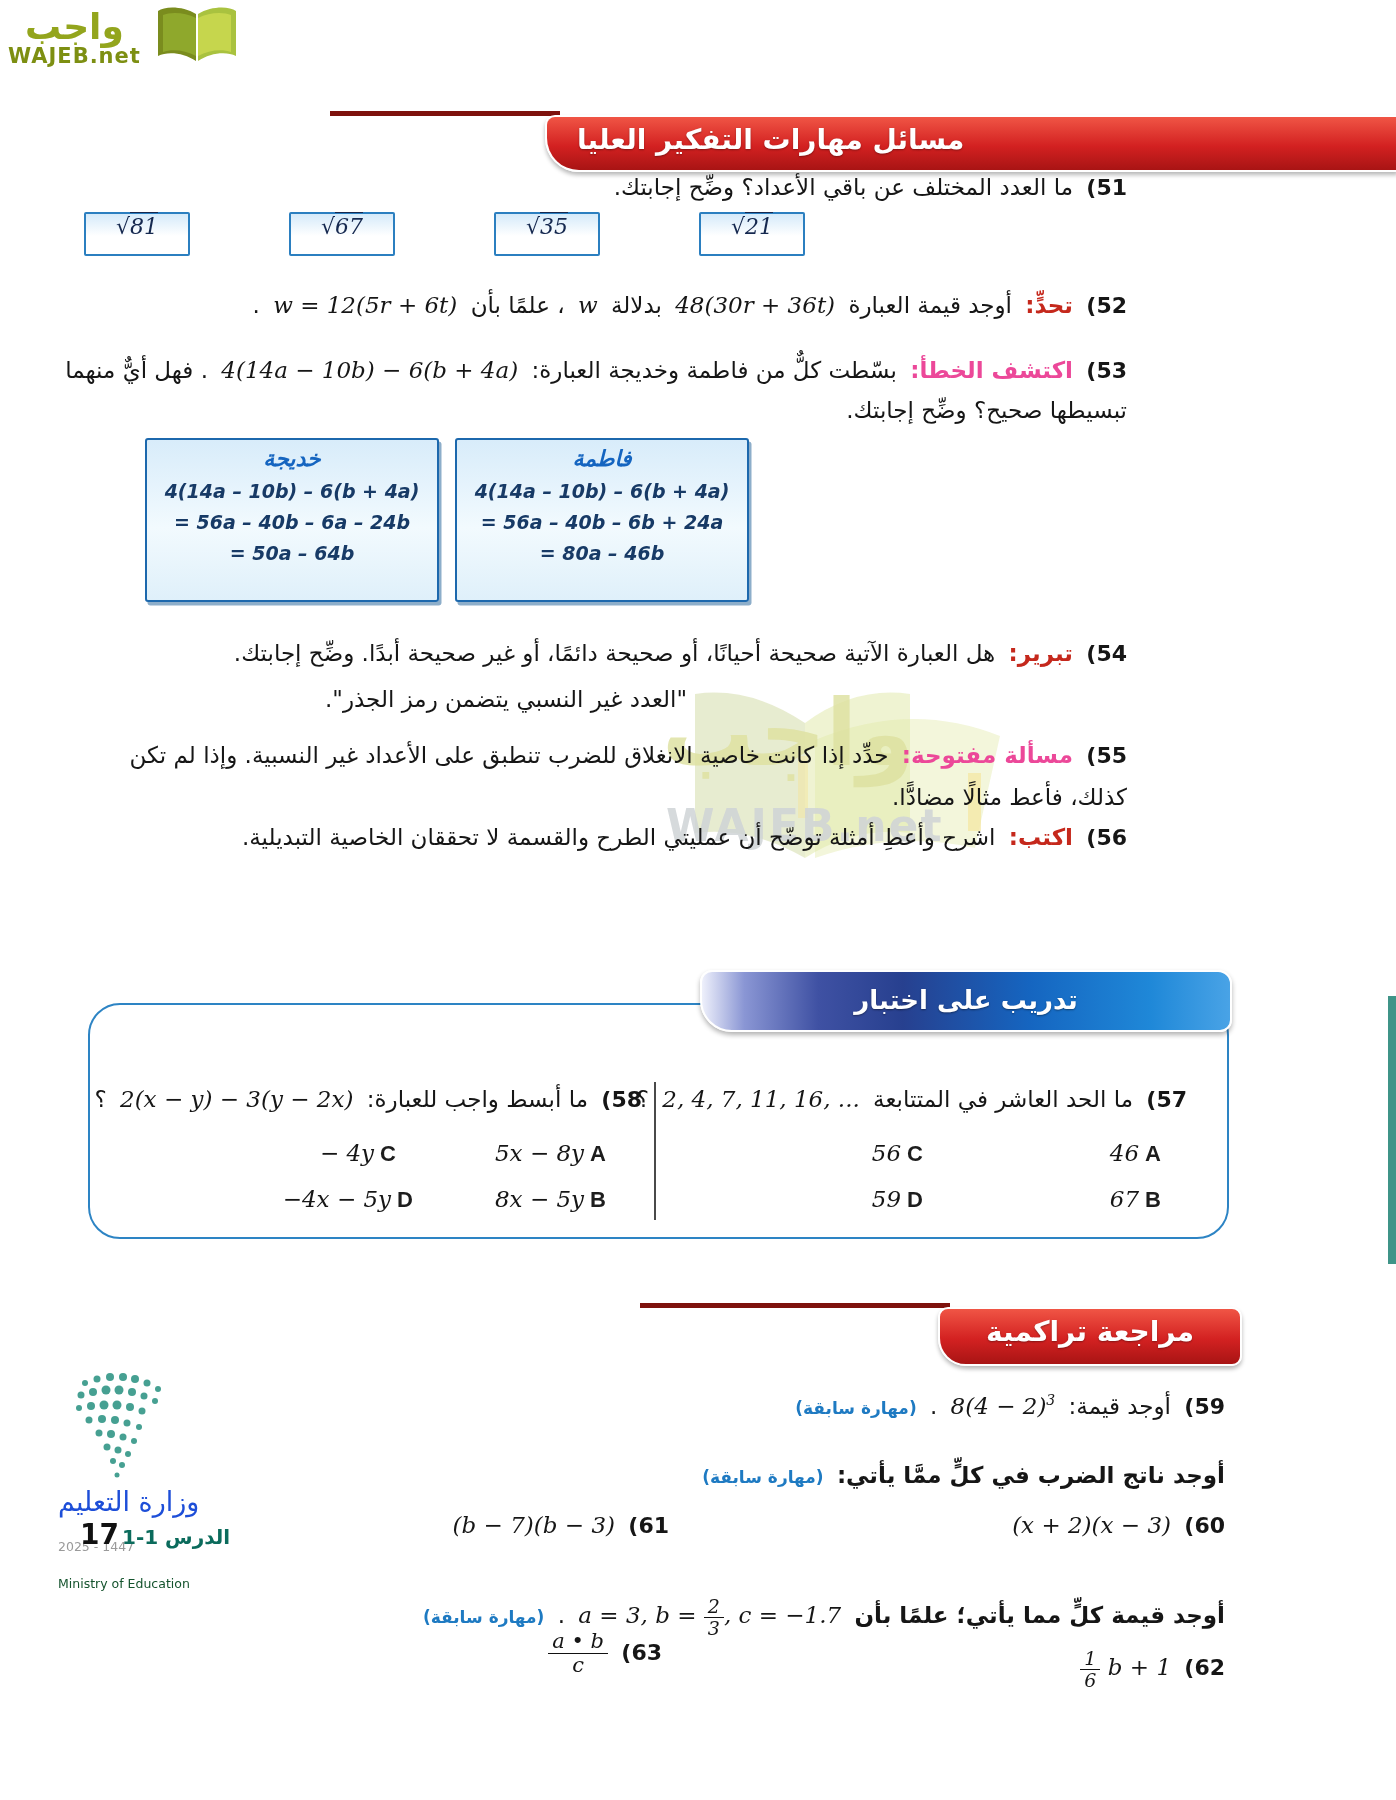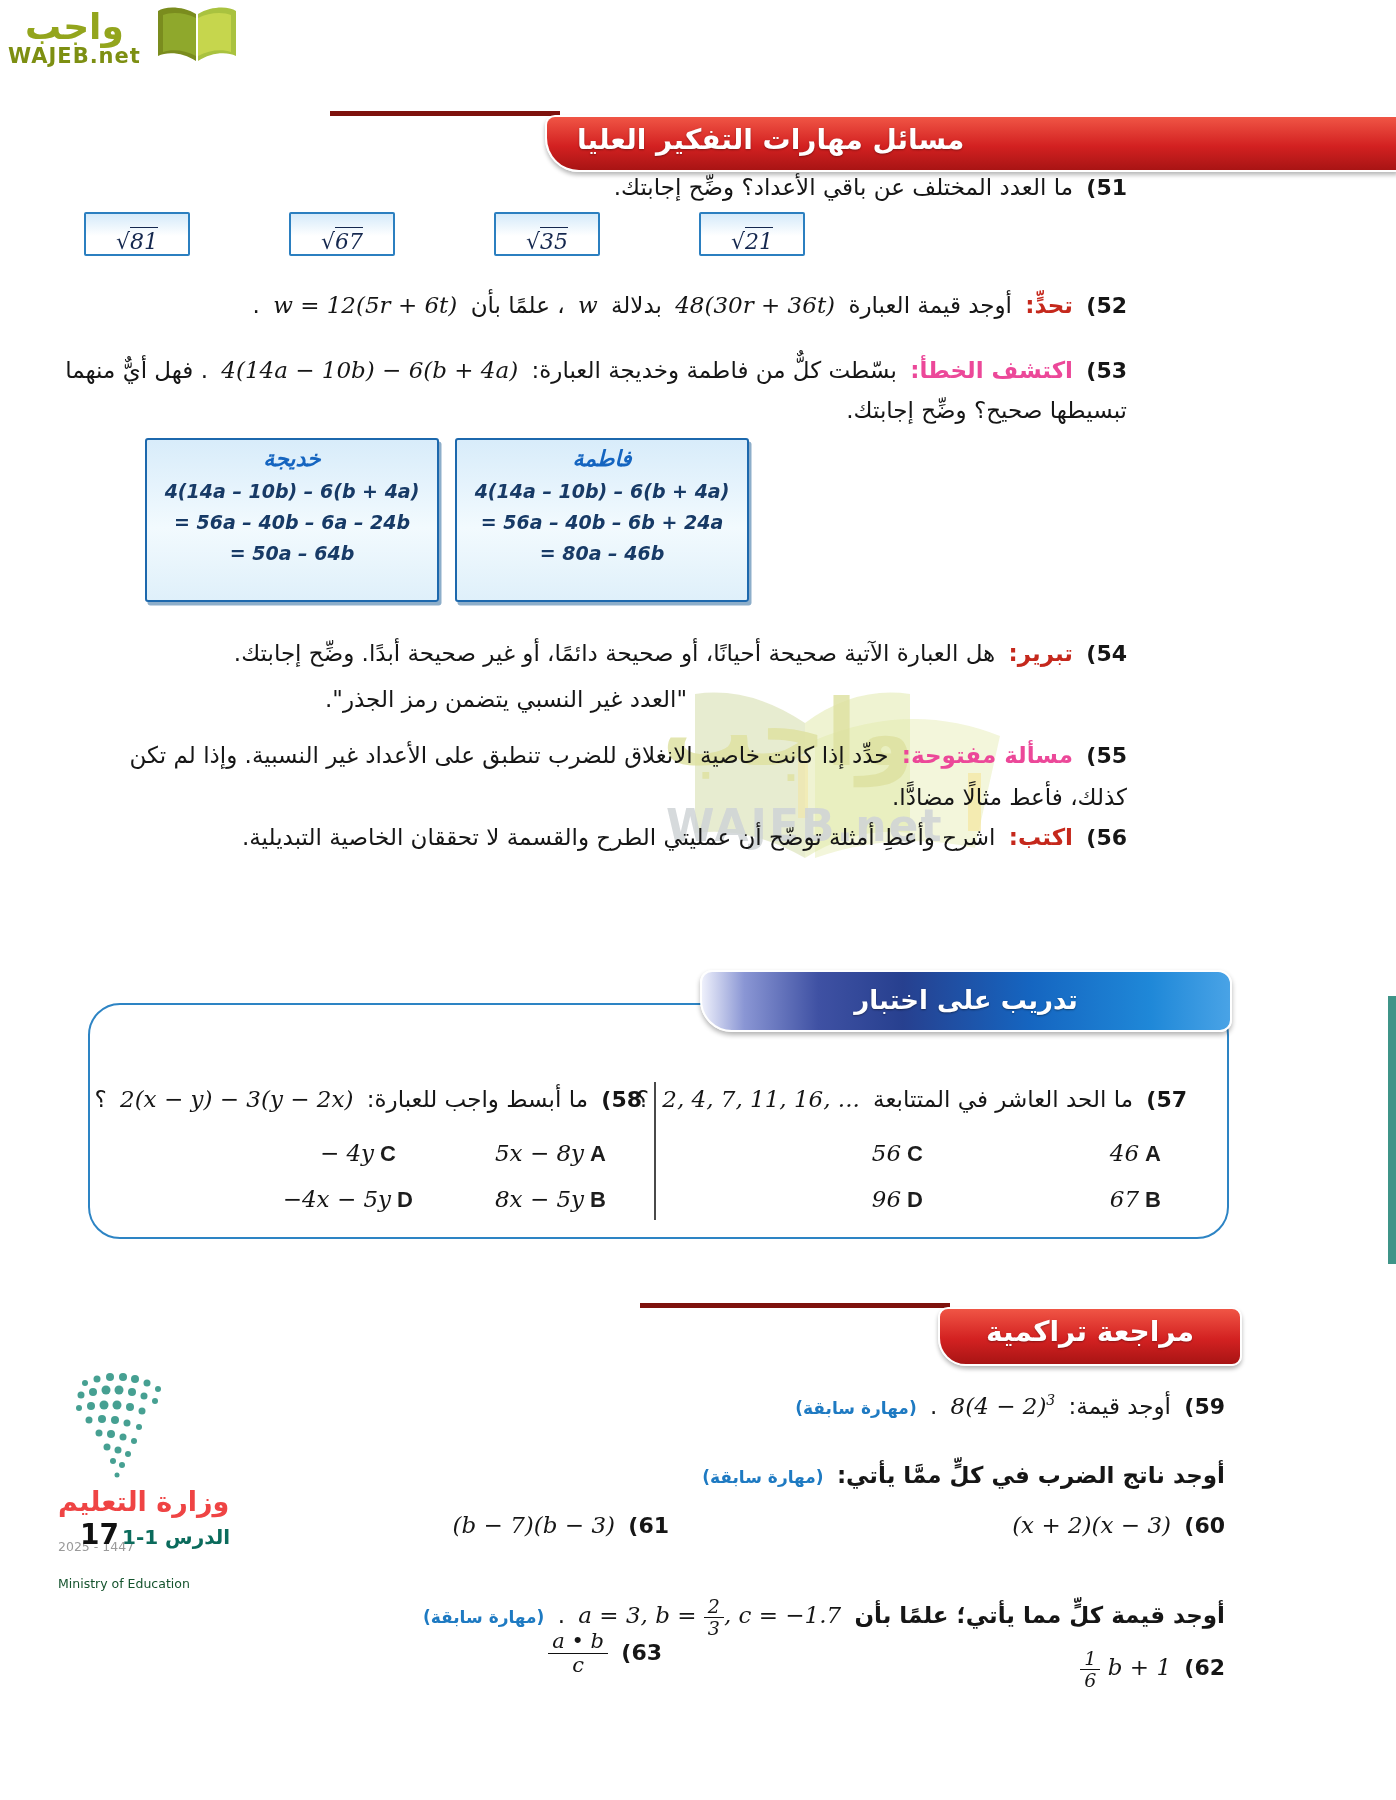--- a/index.html
+++ b/index.html
@@ -20,21 +20,21 @@
       border:2.5px solid #fff;border-right:none;box-shadow:0 3px 4px rgba(0,0,0,.28);}
   .ribbon-red .rtitle{position:absolute;top:6px;color:#fff;font-weight:bold;font-size:28px;direction:rtl;
       text-shadow:0 1px 2px rgba(0,0,0,.35);}
   .banner-blue{position:absolute;border:2px solid #fff;border-radius:12px 14px 12px 32px;
       background:linear-gradient(90deg,#eef0fb 0%,#8a96d4 8%,#3f51a3 22%,#27408f 38%,#1565c0 62%,#1f88d8 85%,#49a3e6 100%);
       box-shadow:0 3px 5px rgba(0,0,0,.3);}
   .banner-blue .btitle{display:block;text-align:center;color:#fff;font-weight:bold;font-size:26px;
       line-height:56px;direction:rtl;text-shadow:0 1px 2px rgba(0,0,0,.4);}
   
   .root-box{position:absolute;width:102px;height:40px;border:2.5px solid #2b7fc0;border-radius:2px;
-      background:linear-gradient(180deg,#d5eafa 0%,#ffffff 55%);display:flex;align-items:flex-end;justify-content:center;}
+      background:linear-gradient(180deg,#d5eafa 0%,#ffffff 55%);display:flex;align-items:flex-start;justify-content:center;}
   .rootv{font-size:22px;color:#15284f;}
   .ovl{border-top:1.6px solid #15284f;padding-top:1px;}
   
   .work-box{position:absolute;width:290px;height:160px;border:2px solid #1c68ad;border-radius:3px;
       background:linear-gradient(180deg,#d8ecfa 0%,#f2fafe 55%,#dff0fa 100%);
       box-shadow:2.5px 3.5px 0 rgba(27,94,150,.5);text-align:center;}
   .work-title{margin-top:6px;font-size:22px;font-weight:bold;font-style:italic;color:#1565c0;direction:rtl;}
   .hand{direction:ltr;unicode-bidi:isolate;font-style:italic;font-weight:bold;font-size:19px;color:#173a66;margin-top:9px;}
   
   .test-box{position:absolute;border:2.5px solid #2d84c4;border-radius:32px;background:transparent;}
@@ -50,21 +50,21 @@
   
   .hdr{position:absolute;left:8px;top:4px;display:flex;align-items:flex-start;}
   .hdr-txt{text-align:center;margin-top:6px;}
   .hdr-ar{font-size:36px;font-weight:bold;color:#93a51d;line-height:34px;}
   .hdr-en{font-size:21px;font-weight:bold;color:#7d8f12;letter-spacing:1px;}
   
   .wmark{position:absolute;left:600px;top:678px;width:470px;height:215px;opacity:.5;}
   .wm-ar{position:absolute;left:62px;top:2px;font-size:92px;font-weight:bold;color:#bcc23f;opacity:.8;}
   .wm-en{position:absolute;left:66px;top:122px;font-size:44px;font-weight:bold;color:#9fa8ad;letter-spacing:2px;opacity:.85;}
   
-  .min-ar{position:absolute;left:58px;top:1486px;font-size:27px;font-weight:bold;color:#ef4444;direction:rtl;}
+  .min-ar{position:absolute;left:58px;top:1486px;font-size:27px;font-weight:normal;color:#1d4ed8;direction:rtl;}
   .min-en{position:absolute;left:58px;top:1576px;font-size:12.5px;color:#14532d;}
   .min-yr{position:absolute;left:58px;top:1539px;font-size:12.5px;color:#9a9a9a;}
   .pg-num{position:absolute;left:80px;top:1518px;font-size:28px;font-weight:bold;color:#111;}
   .pg-les{position:absolute;left:122px;top:1525px;font-size:20px;font-weight:bold;color:#0b6b5c;direction:rtl;}
   .teal-strip{position:absolute;left:1388px;top:996px;width:8px;height:268px;background:#3f9488;}
 </style>
 </head>
 <body>
 
 <div class="page">
@@ -192,21 +192,21 @@
   <div class="line" style="top:1140px;right:232px;">
     <span class="cl">A</span><span class="cv math">46</span>
   </div>
   <div class="line" style="top:1186px;right:232px;">
     <span class="cl">B</span><span class="cv math">67</span>
   </div>
   <div class="line" style="top:1140px;right:470px;margin-left:20px;">
     <span class="cl">C</span><span class="cv math">56</span>
   </div>
   <div class="line" style="top:1186px;right:470px;">
-    <span class="cl">D</span><span class="cv math">96</span>
+    <span class="cl">D</span><span class="cv math">59</span>
   </div>
 
   <div class="line" style="top:1086px;right:751px;">
     <span class="pnum">(58</span>
     <span>ما أبسط واجب للعبارة:</span>
     <span class="math">2(x − y) − 3(y − 2x)</span>
     <span>؟</span>
   </div>
   <div class="line" style="top:1140px;right:787px;">
     <span class="cl">A</span><span class="cv math">5x − 8y</span>

